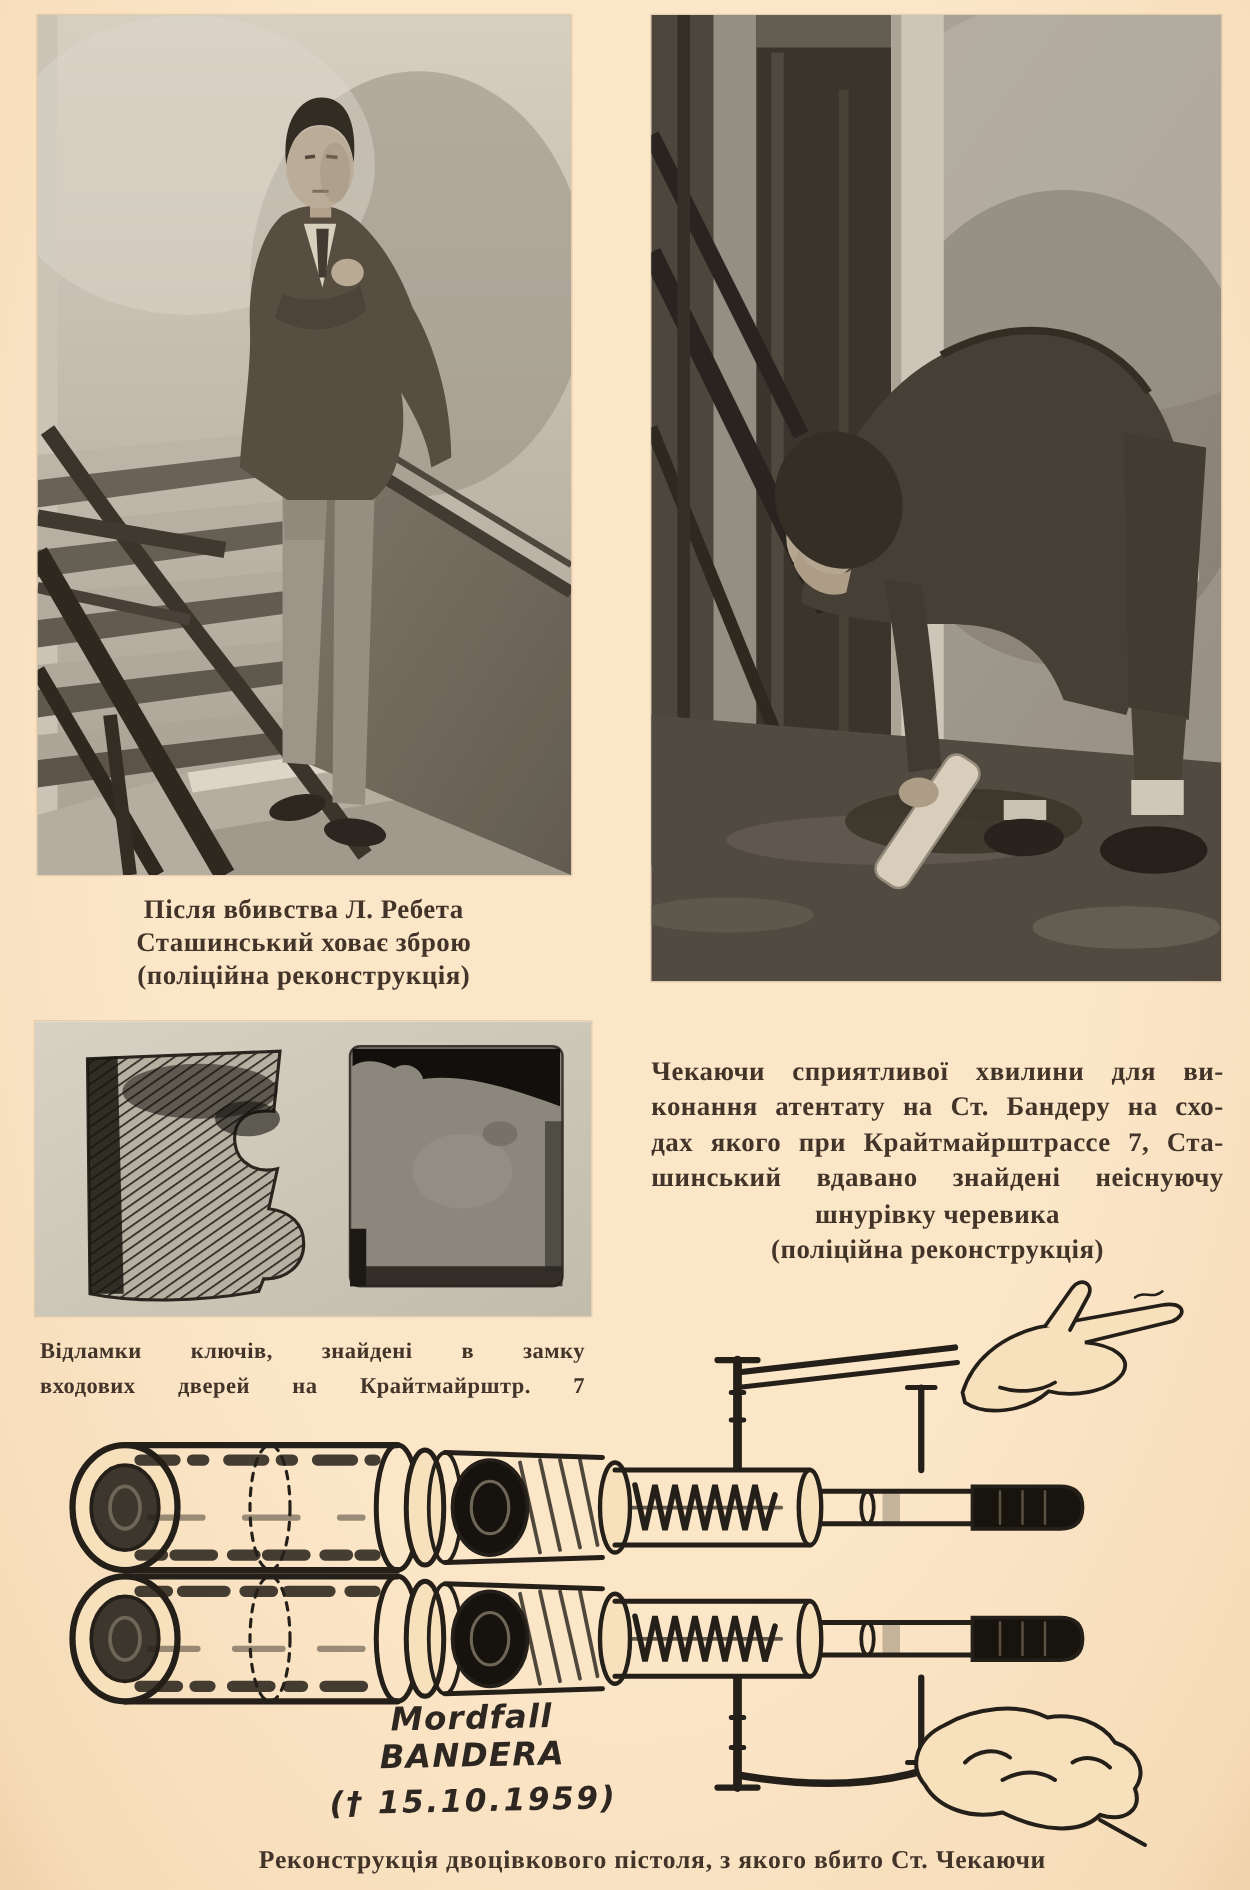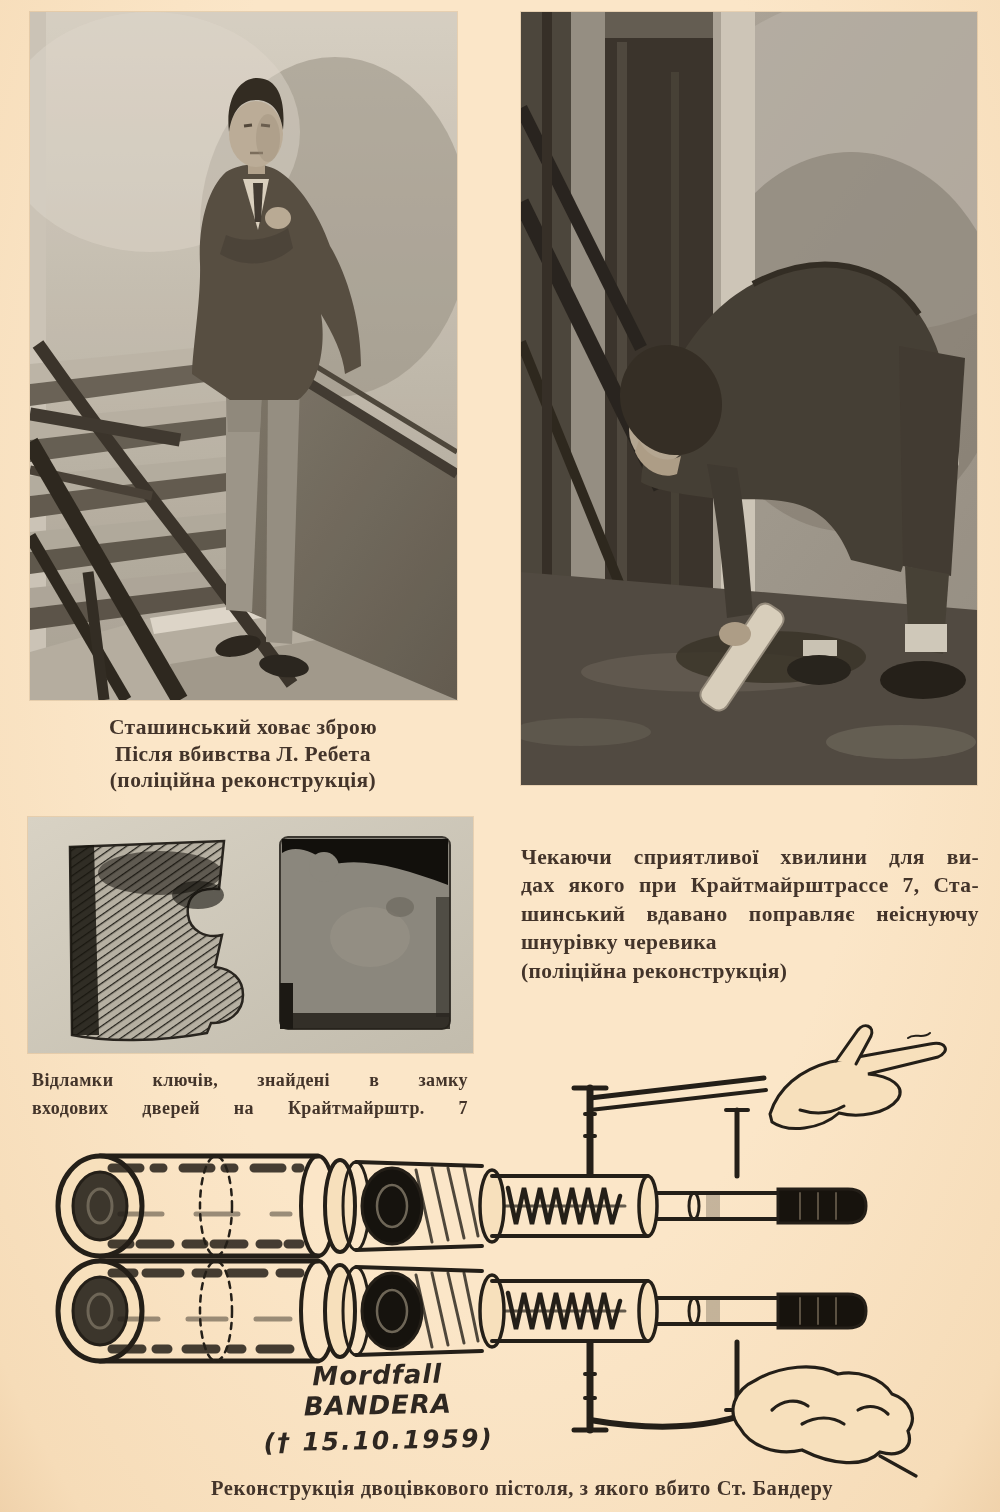--- a/index.html
+++ b/index.html
@@ -14,21 +14,21 @@
   .cap {
     position:absolute; color:#43342a; font-weight:700;
     font-family:"Liberation Serif", serif;
     letter-spacing:.4px;
   }
   .cap .ln { display:block; }
   .cap-left  { left:33px;  top:714px; width:420px; font-size:21.5px; line-height:26.5px; text-align:center; }
   .cap-right { left:521px; top:799px; width:458px; font-size:21.5px; line-height:28.4px;margin-top:44px; }
   .cap-keys  { left:32px;  top:1066px; width:436px; font-size:18px; line-height:28px; }
   .jline { text-align:justify; text-align-last:justify; text-justify:inter-word; }
-  .cline { }
+  .cline { text-align:center; }
   .cap-bottom { left:44px; top:1477px; width:956px; font-size:20.5px; text-align:center; letter-spacing:.6px; }
   .pistol-label {
     position:absolute; left:228px; top:1360px; width:300px;
     color:#2e2721; font-family:"DejaVu Sans", sans-serif;
     font-style:italic; font-weight:700; transform:rotate(-1.2deg);
   }
   .pistol-label .l1 { display:block; font-size:26px; word-spacing:20px; letter-spacing:1px; text-align:center; }
   .pistol-label .l2 { display:block; font-size:25px; letter-spacing:2px; text-align:center; margin-top:6px; }
   .drawing { position:absolute; left:0; top:1018px; width:1000px; height:460px; }
   .drawing svg { display:block; width:100%; height:100%; }
@@ -158,29 +158,30 @@
         <rect x="384" y="612" width="42" height="28" fill="#cfcbc0"></rect>
         <ellipse cx="402" cy="668" rx="43" ry="19" fill="#0d0c0a"></ellipse>
         <rect x="282" y="628" width="34" height="16" fill="#c8c4b9"></rect>
         <ellipse cx="298" cy="658" rx="32" ry="15" fill="#11100e"></ellipse>
       </g>
       <rect width="456" height="773" fill="#d9b98e" opacity=".12"></rect>
     </svg>
   </div>
 
   <div class="cap cap-left">
+    <span class="ln">Після вбивства Л. Ребета</span>
     <span class="ln">Сташинський ховає зброю</span>
-    <span class="ln">Після вбивства Л. Ребета</span>
     <span class="ln">(поліційна реконструкція)</span>
   </div>
 
   <div class="cap cap-right">
     <span class="ln jline">Чекаючи сприятливої хвилини для ви-</span>
+    <span class="ln jline">конання атентату на Ст. Бандеру на схо-</span>
     <span class="ln jline">дах якого при Крайтмайрштрассе 7, Ста-</span>
-    <span class="ln jline">шинський вдавано поправляє неіснуючу</span>
+    <span class="ln jline">шинський вдавано знайдені неіснуючу</span>
     <span class="ln cline">шнурівку черевика</span>
     <span class="ln cline">(поліційна реконструкція)</span>
   </div>
 
   <div class="photo" style="left:28px; top:817px; width:445px; height:236px;">
     <svg viewBox="0 0 445 236" preserveAspectRatio="none">
       <defs>
         <linearGradient id="keybg" x1="0" y1="0" x2="1" y2="1">
           <stop offset="0" stop-color="#d8d2c4"></stop>
             <stop offset="1" stop-color="#c2bcad"></stop>
@@ -307,15 +308,15 @@
         </g>
       </g>
     </svg>
   </div>
 
   <div class="pistol-label">
     <span class="l1">Mordfall BANDERA</span>
     <span class="l2">(† 15.10.1959)</span>
   </div>
 
-  <div class="cap cap-bottom">Реконструкція двоцівкового пістоля, з якого вбито Ст. Бандеру</div>
+  <div class="cap cap-bottom">Реконструкція двоцівкового пістоля, з якого вбито Ст. Чекаючи</div>
 
 </div>
 
 </body></html>

